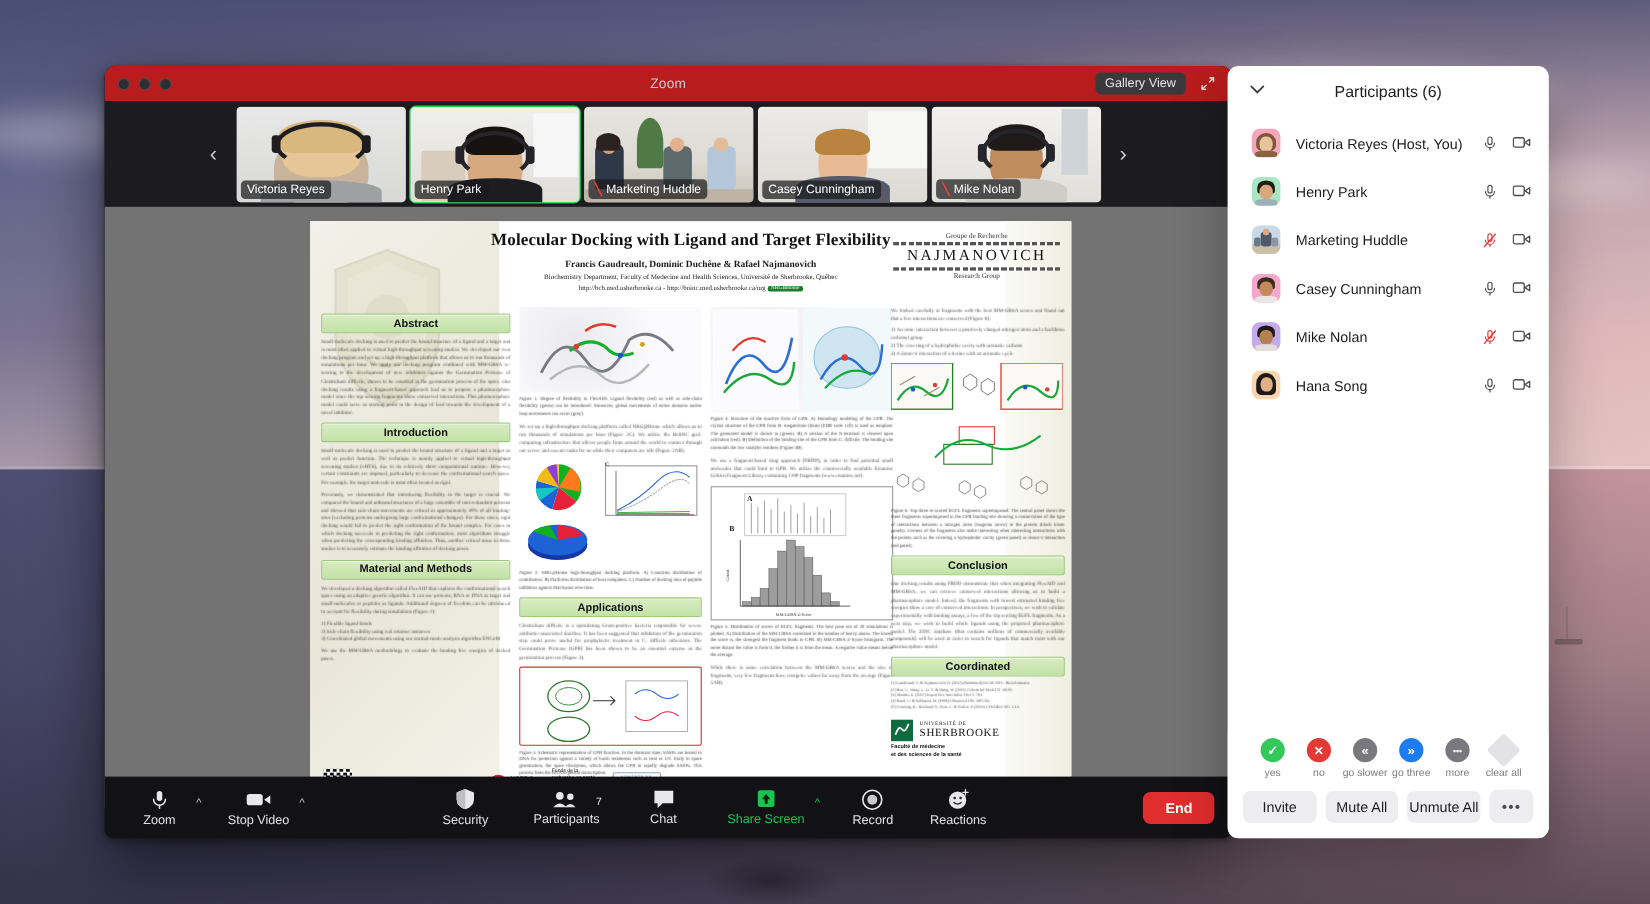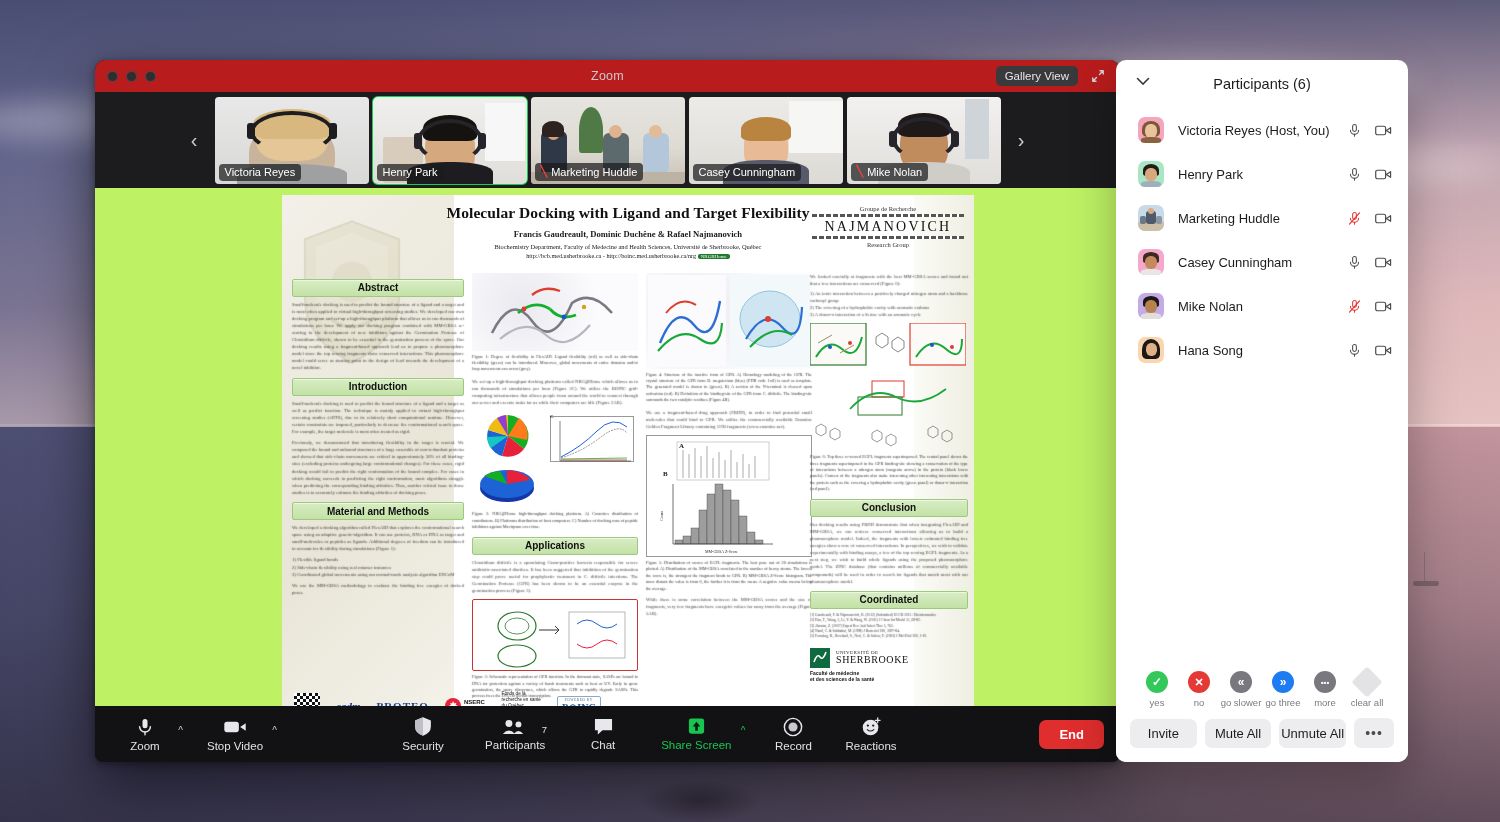--- a/index.html
+++ b/index.html
@@ -116,22 +116,22 @@
   .ph { position: absolute; inset: 0; }
   .ph-bg { position: absolute; inset: 0; }
   .ph-phones {
     position: absolute; border: 4px solid #1d1d20; border-bottom-color: transparent;
     border-radius: 50%;
   }
   .ph-pad { position: absolute; width: 8px; height: 16px; background: #1d1d20; border-radius: 3px; }
 
   
   .share-area {
-    position: relative; height: 546px; background: #bef264;
-    display: flex; align-items: center; justify-content: center; padding-left: 41px;
+    position: relative; height: 546px; background: #737373;
+    display: flex; align-items: flex-end; justify-content: center; padding-left: 41px;
   }
   .poster {
     position: relative; width: 692px; height: 533px;
     background: #ffffff; overflow: hidden;
     font-family: "Liberation Serif", serif;
   }
   .poster-watermark {
     position: absolute; left: 0; top: 0; width: 172px; height: 533px;
     background: linear-gradient(135deg, #f2f0e8 0%, #e9e6d8 55%, #f4f2ea 100%);
   }

